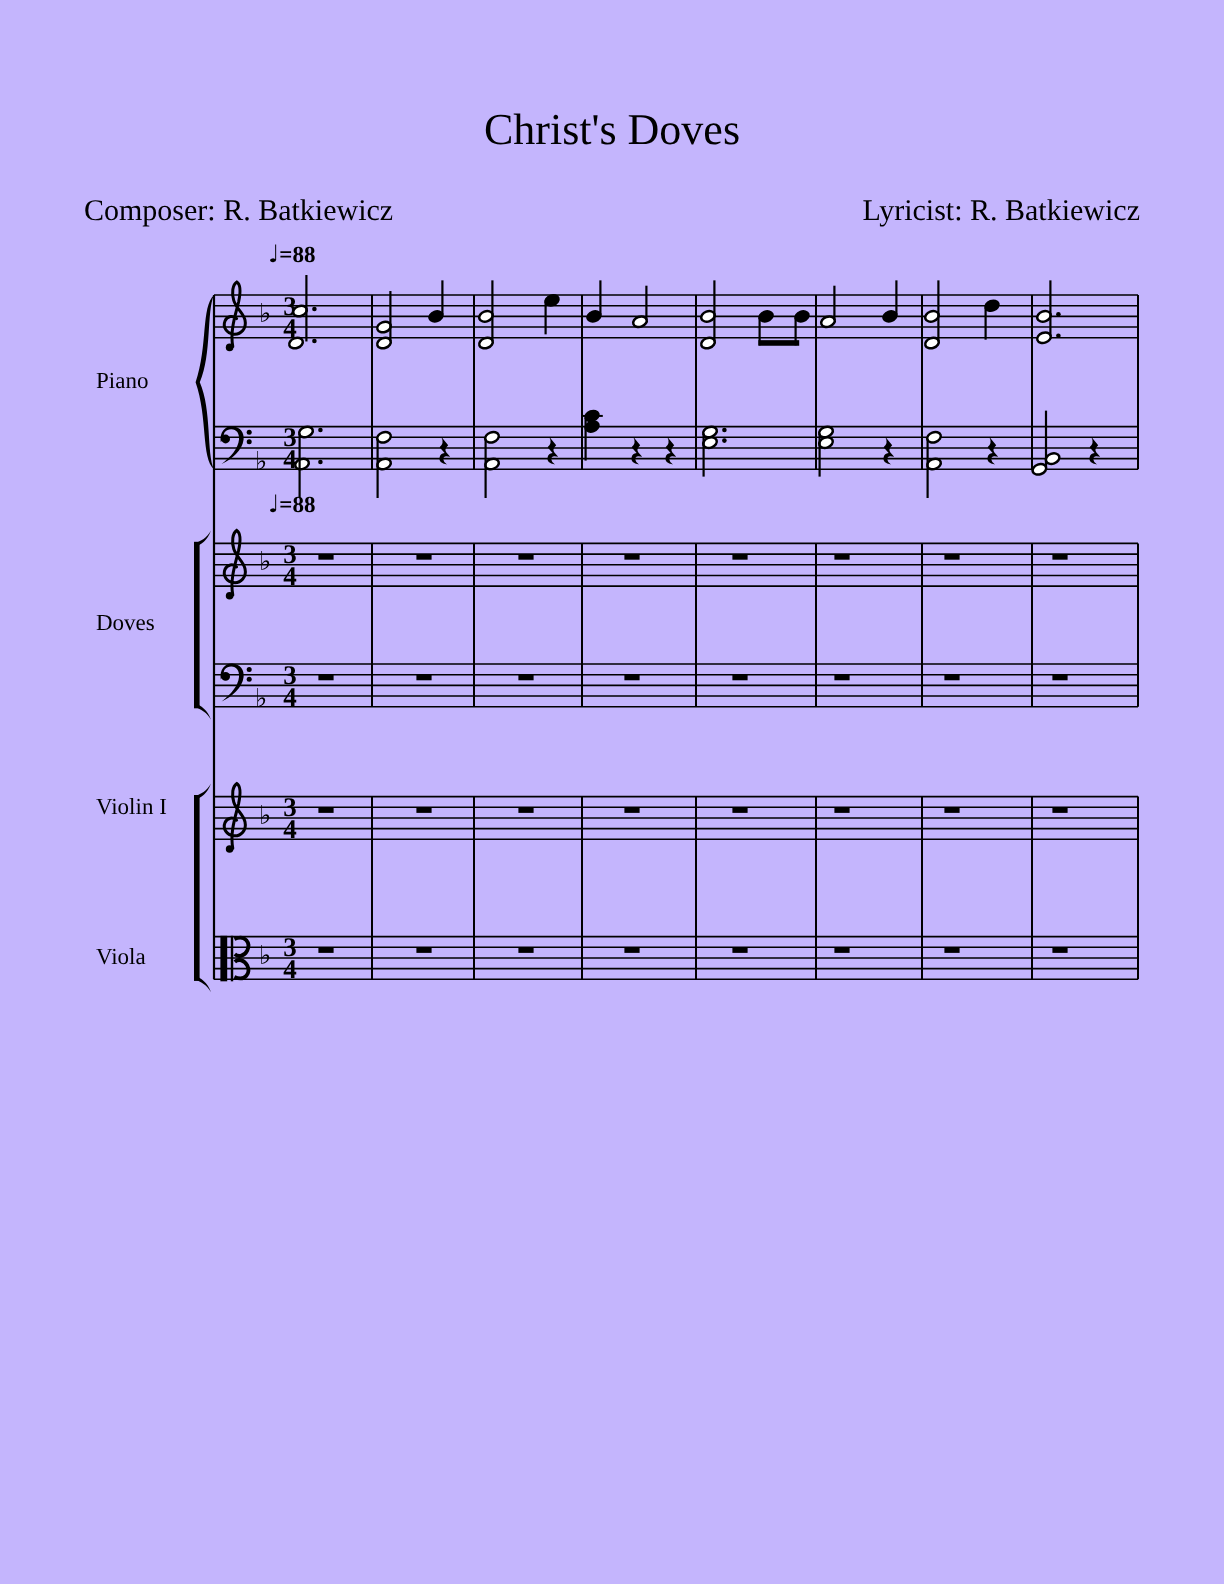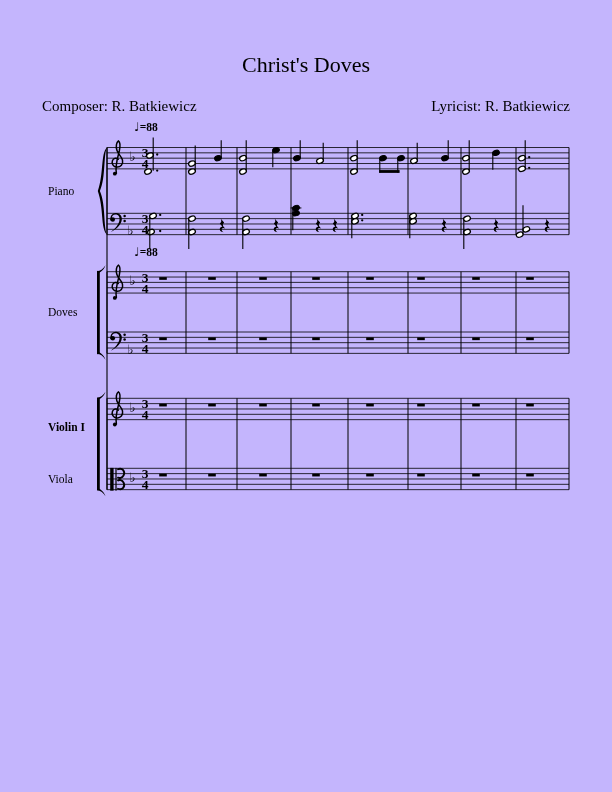--- a/index.html
+++ b/index.html
@@ -22,21 +22,21 @@
 <div class="page">
   <div class="title">Christ's Doves</div>
   <div class="credit left">Composer: R. Batkiewicz</div>
   <div class="credit right">Lyricist: R. Batkiewicz</div>
 
   <div class="tempo" id="tempo-0" style="left: 134px; top: 121px;"><span class="note-glyph">♩</span><span>=88</span></div>
   <div class="tempo" id="tempo-1" style="left: 134px; top: 246px;"><span class="note-glyph">♩</span><span>=88</span></div>
 
   <div class="instr-label" id="label-0" style="top: 183px; width: 93px;">Piano</div>
   <div class="instr-label" id="label-1" style="top: 304px; width: 93px;">Doves</div>
-  <div class="instr-label" id="label-2" style="top: 419px; width: 91px; font-weight: bold;">Violin I</div>
+  <div class="instr-label" id="label-2" style="top: 396px; width: 91px;">Violin I</div>
   <div class="instr-label" id="label-3" style="top: 471px; width: 91px;">Viola</div>
 
   <svg id="score" width="612" height="792" viewBox="0 0 612 792">
       <line x1="107" y1="147.5" x2="569" y2="147.5" stroke="#000000" stroke-width="0.8"></line>
       <line x1="107" y1="152.84" x2="569" y2="152.84" stroke="#000000" stroke-width="0.8"></line>
       <line x1="107" y1="158.18" x2="569" y2="158.18" stroke="#000000" stroke-width="0.8"></line>
       <line x1="107" y1="163.52" x2="569" y2="163.52" stroke="#000000" stroke-width="0.8"></line>
       <line x1="107" y1="168.86" x2="569" y2="168.86" stroke="#000000" stroke-width="0.8"></line>
       <path d="M116.4,173.3 C114.9,165.5 117.7,157.5 119.3,151
     C120.2,146.8 120.4,142.3 118.4,141 C116.3,142.3 115.7,146.6 116.9,150.3

